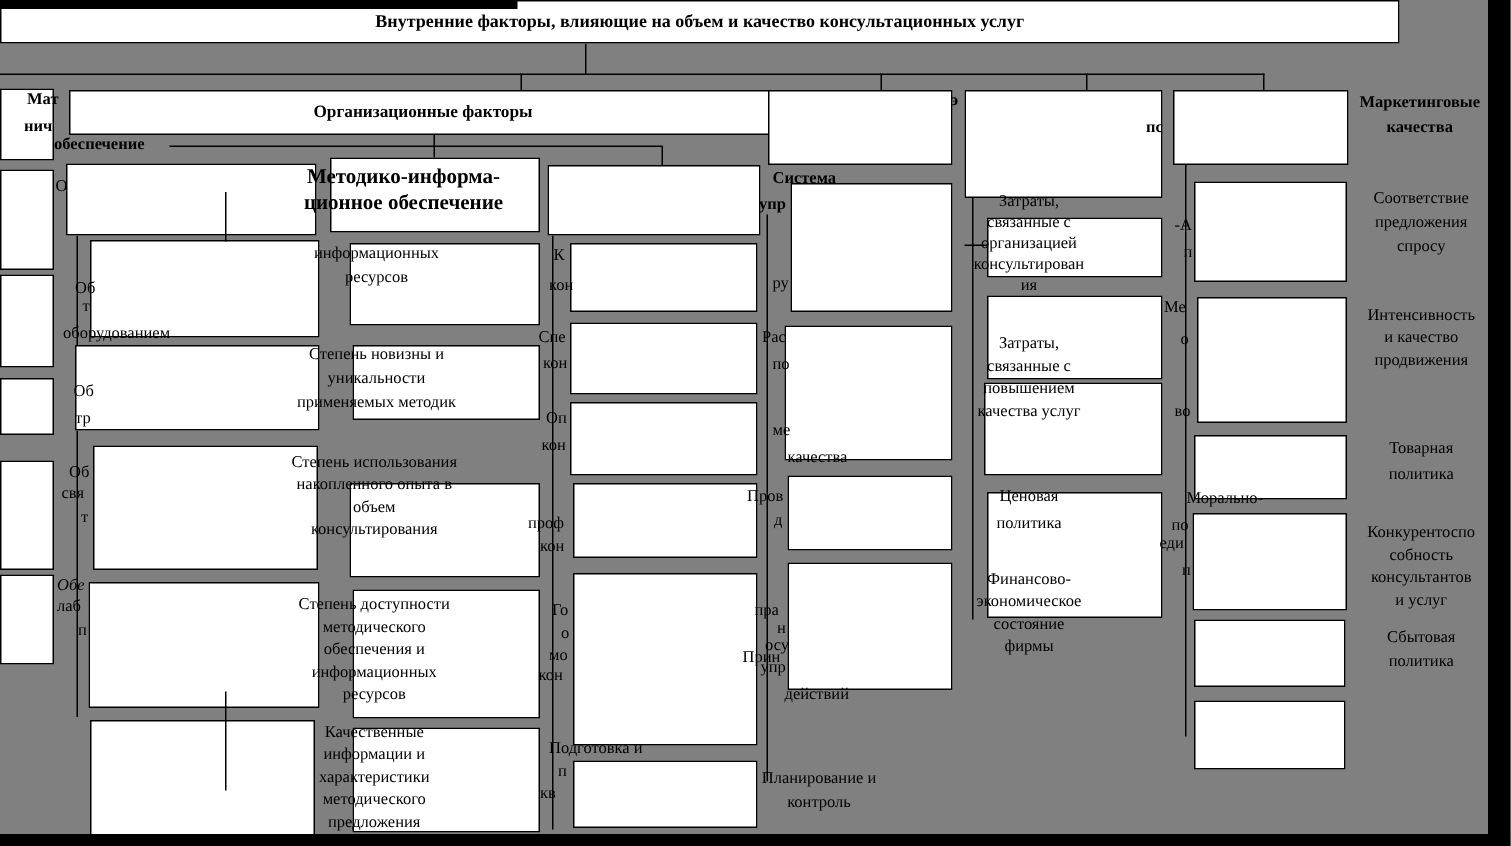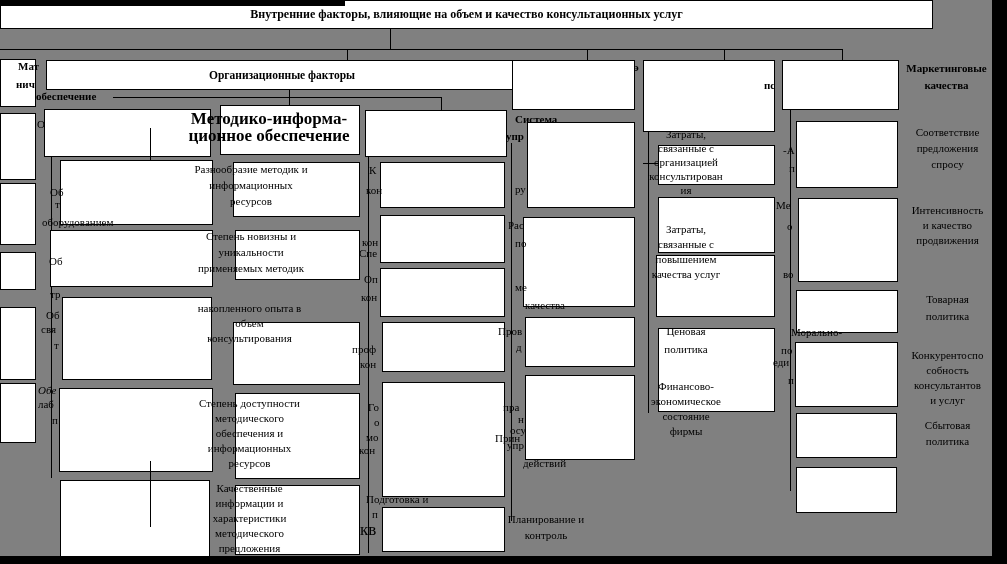--- a/index.html
+++ b/index.html
@@ -100,56 +100,56 @@
     </div>
     <div class="tb" style="left: 55px; top: 198px; font-size: 11px; line-height: 13px;">
       <div>т</div>
     </div>
     <div class="tb" style="left: 42px; top: 216px; font-size: 11px; line-height: 13px;">
       <div>оборудованием</div>
     </div>
     <div class="tb" style="left: 49px; top: 255px; font-size: 11px; line-height: 13px;">
       <div>Об</div>
     </div>
-    <div class="tb" style="left: 50px; top: 273px; font-size: 11px; line-height: 13px; margin-top: 15px;">
+    <div class="tb" style="left: 50px; top: 273px; font-size: 11px; line-height: 13px;">
       <div>тр</div>
     </div>
     <div class="tb" style="left: 46px; top: 309px; font-size: 11px; line-height: 13px;">
       <div>Об</div>
     </div>
     <div class="tb" style="left: 41px; top: 323px; font-size: 11px; line-height: 13px;">
       <div>свя</div>
     </div>
     <div class="tb" style="left: 54px; top: 339px; font-size: 11px; line-height: 13px;">
       <div>т</div>
     </div>
     <div class="tb" style="left: 38px; top: 384px; font-size: 11px; line-height: 13px; font-style: italic;">
       <div>Обе</div>
     </div>
     <div class="tb" style="left: 38px; top: 398px; font-size: 11px; line-height: 13px;">
       <div>лаб</div>
     </div>
     <div class="tb" style="left: 52px; top: 414px; font-size: 11px; line-height: 13px;">
       <div>п</div>
     </div>
-    <div class="tb ctr" style="left: 178px; top: 110px; font-size: 17px; line-height: 17px; width: 182px; font-weight: bold;">
+    <div class="tb ctr" style="left: 178px; top: 110px; font-size: 14px; line-height: 17px; width: 182px; font-weight: bold;">
       <div>Методико-информа-</div>
       <div>ционное обеспечение</div>
     </div>
     <div class="tb ctr" style="left: 176px; top: 161px; font-size: 11px; line-height: 16px; width: 150px;">
-      <div>Разнообразие методик и</div>
       <div>информационных</div>
       <div>ресурсов</div>
     </div>
     <div class="tb ctr" style="left: 176px; top: 228px; font-size: 11px; line-height: 16px; width: 150px;">
       <div>Степень новизны и</div>
       <div>уникальности</div>
       <div>применяемых методик</div>
     </div>
     <div class="tb ctr" style="left: 172px; top: 301px; font-size: 11px; line-height: 15px; width: 155px;">
+      <div>Степень использования</div>
       <div>накопленного опыта в</div>
       <div>объем</div>
       <div>консультирования</div>
     </div>
     <div class="tb ctr" style="left: 172px; top: 396px; font-size: 11px; line-height: 15px; width: 155px;">
       <div>Степень доступности</div>
       <div>методического</div>
       <div>обеспечения и</div>
       <div>информационных</div>
       <div>ресурсов</div>
@@ -160,21 +160,21 @@
       <div>характеристики</div>
       <div>методического</div>
       <div>предложения</div>
     </div>
     <div class="tb" style="left: 369px; top: 164px; font-size: 11px; line-height: 13px;">
       <div>К</div>
     </div>
     <div class="tb" style="left: 366px; top: 184px; font-size: 11px; line-height: 13px;">
       <div>кон</div>
     </div>
-    <div class="tb" style="left: 359px; top: 219px; font-size: 11px; line-height: 13px; margin-top: 28px;">
+    <div class="tb" style="left: 359px; top: 219px; font-size: 11px; line-height: 13px;">
       <div>Спе</div>
     </div>
     <div class="tb" style="left: 362px; top: 236px; font-size: 11px; line-height: 13px;">
       <div>кон</div>
     </div>
     <div class="tb" style="left: 364px; top: 273px; font-size: 11px; line-height: 13px;">
       <div>Оп</div>
     </div>
     <div class="tb" style="left: 361px; top: 291px; font-size: 11px; line-height: 13px;">
       <div>кон</div>
@@ -196,21 +196,21 @@
     </div>
     <div class="tb" style="left: 359px; top: 444px; font-size: 11px; line-height: 13px;">
       <div>кон</div>
     </div>
     <div class="tb" style="left: 366px; top: 493px; font-size: 11px; line-height: 13px;">
       <div>Подготовка и</div>
     </div>
     <div class="tb" style="left: 372px; top: 508px; font-size: 11px; line-height: 13px;">
       <div>п</div>
     </div>
-    <div class="tb" style="left: 360px; top: 523px; font-size: 17px; line-height: 13px;">
+    <div class="tb" style="left: 360px; top: 523px; font-size: 11px; line-height: 13px;">
       <div>кв</div>
     </div>
     <div class="tb" style="left: 515px; top: 113px; font-size: 11px; line-height: 13px; font-weight: bold;">
       <div>Система</div>
     </div>
     <div class="tb" style="left: 506px; top: 130px; font-size: 11px; line-height: 13px; font-weight: bold;">
       <div>упр</div>
     </div>
     <div class="tb" style="left: 515px; top: 183px; font-size: 11px; line-height: 13px; text-align: center;">
       <div>ру</div>

